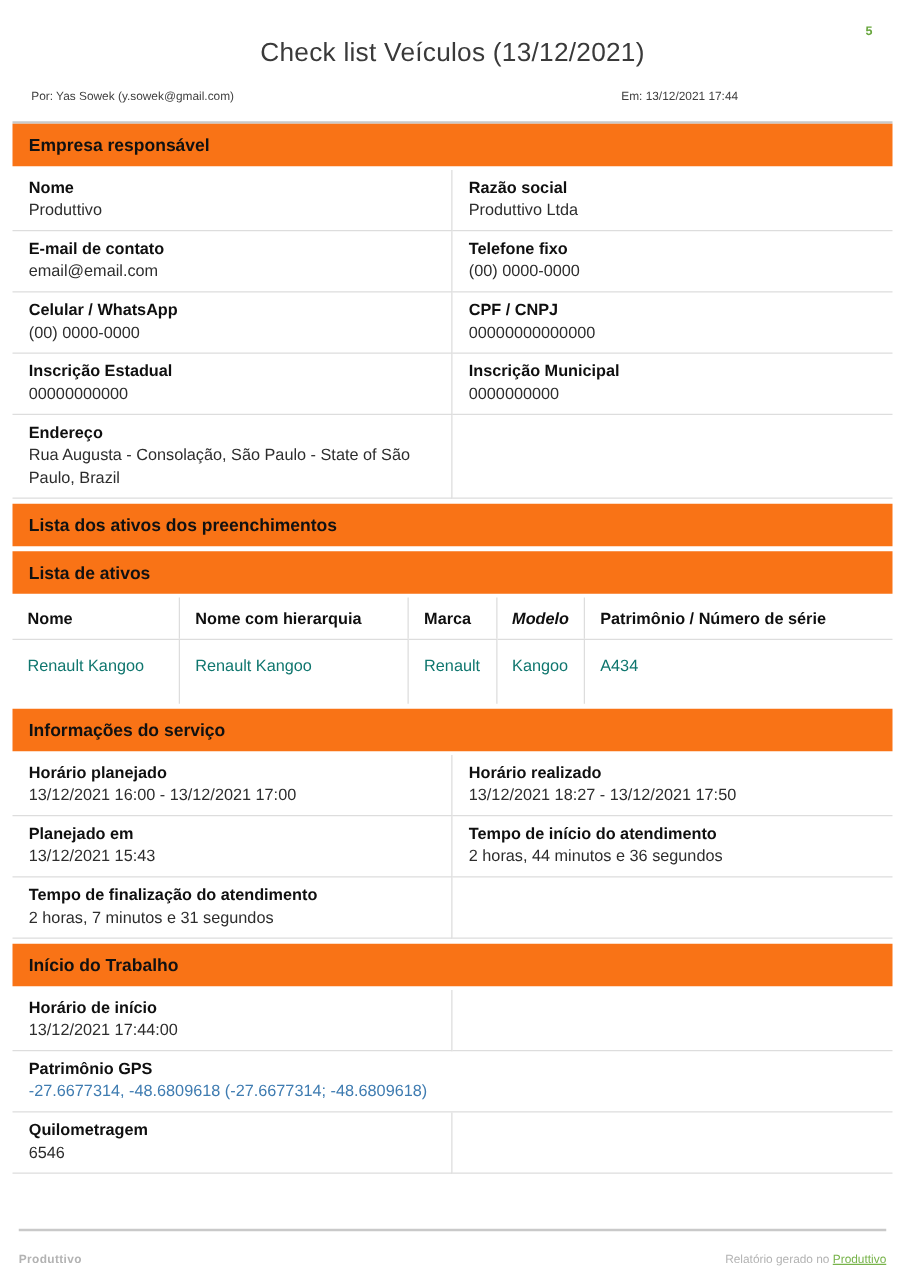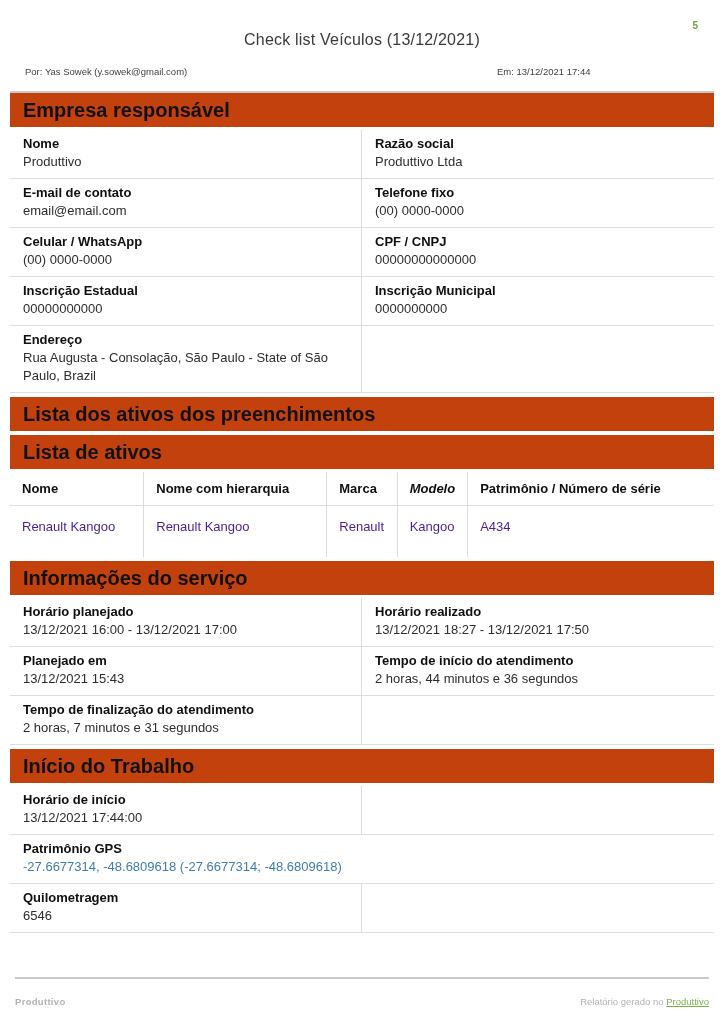--- a/index.html
+++ b/index.html
@@ -8,36 +8,36 @@
 
   .page { position: relative; width: 724px; height: 1024px; padding: 0 10px; }
 
   .page-number {
     position: absolute; top: 20px; right: 26px;
     font-size: 10px; font-weight: bold; color: #68a63d;
   }
 
   .title {
     padding-top: 31px; text-align: center;
-    font-size: 16px; font-weight: 400; color: #3a3a3a;
+    font-size: 21px; font-weight: 400; color: #3a3a3a;
     letter-spacing: 0.2px;
   }
 
   .meta-row {
     position: relative; margin-top: 17px; height: 12px;
     font-size: 9.5px; color: #3f3f3f;
   }
   .meta-author { position: absolute; left: 15px; top: 0; }
   .meta-generated { position: absolute; left: 487px; top: 0; }
 
   .content { margin-top: 13px; border-top: 2px solid #c9c9c9; }
 
   .section-header {
-    background: #c2410c; margin-top: 4px;
-    padding: 7px 13px; font-size: 20px; font-weight: bold; color: #111;
+    background: #f97316; margin-top: 4px;
+    padding: 7px 13px; font-size: 14px; font-weight: bold; color: #111;
     line-height: 20px;
   }
   .section-header.first { margin-top: 0; }
 
   .field-grid {
     display: grid; grid-template-columns: 1fr 1fr;
     background: #ffffff; margin-top: 3px;
   }
   .cell {
     padding: 5px 13px 7px; border-bottom: 1px solid #dddddd;
@@ -52,21 +52,21 @@
   table.assets-table {
     width: 100%; border-collapse: collapse; background: #ffffff;
     margin-top: 3px; font-size: 13px;
   }
   .assets-table th {
     text-align: left; font-weight: bold; color: #0f0f0f;
     padding: 8px 12px; border-bottom: 1px solid #dddddd;
     line-height: 17px;
   }
   .assets-table td {
-    padding: 12px 12px 22px; color: #4c1d95; vertical-align: top;
+    padding: 12px 12px 22px; color: #0f766e; vertical-align: top;
     line-height: 17px;
   }
   .assets-table th + th, .assets-table td + td { border-left: 1px solid #dddddd; }
   .col-nome { width: 19%; }
   .col-hier { width: 26%; }
   .col-marca { width: 10%; }
   .col-modelo { width: 10%; font-style: italic; }
 
   .footer { margin-top: 44px; }
   .footer-rule { border: none; border-top: 2px solid #c9c9c9; margin: 0 5px; }

